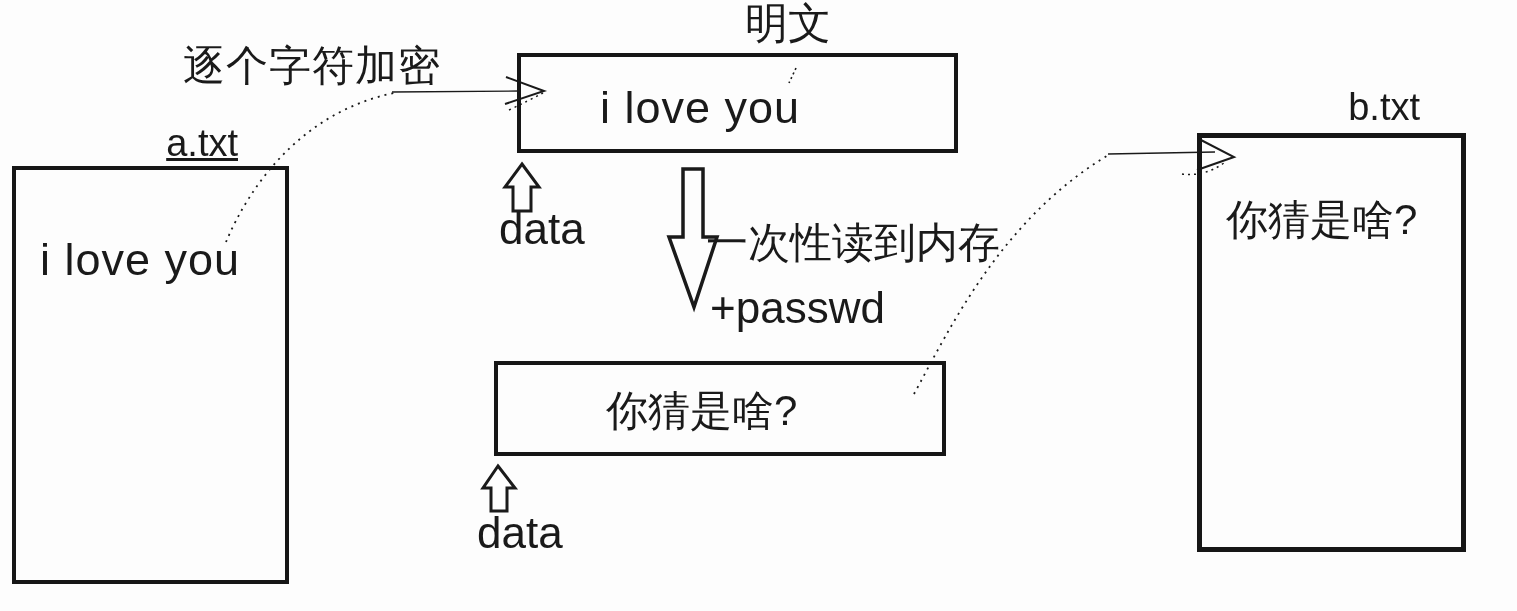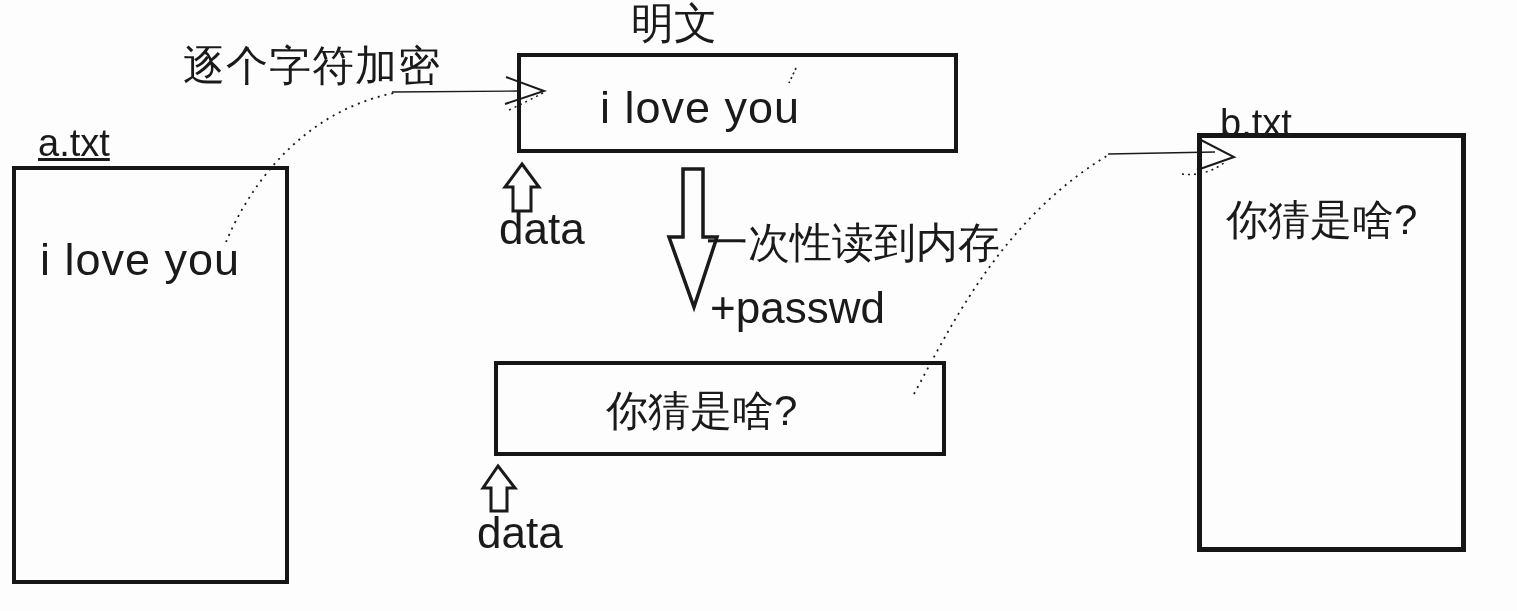--- a/index.html
+++ b/index.html
@@ -36,33 +36,33 @@
   }
   .a-box    { left: 12px;   top: 166px; width: 277px; height: 418px; }
   .p-box    { left: 517px;  top: 53px;  width: 441px; height: 100px; }
   .c-box    { left: 494px;  top: 361px; width: 452px; height: 95px;  }
   .b-box    { left: 1197px; top: 133px; width: 269px; height: 419px; border-width: 5px; }
   .txt {
     position: absolute;
     white-space: nowrap;
     line-height: 1.05;
   }
-  .center { text-align: left; }
+  .center { text-align: right; }
   .a-label    { left: 38px;   top: 124px; width: 200px; font-size: 38px; text-decoration: underline; }
   .a-content  { left: 40px;   top: 236px; font-size: 45px; letter-spacing: 1px; }
   .read-label { left: 183px;  top: 44px;  font-size: 42px; letter-spacing: 1px; }
   .p-label    { left: 631px;  top: 1px;   width: 200px; font-size: 43px; }
   .p-content  { left: 600px;  top: 84px;  font-size: 45px; letter-spacing: 1px; }
   .data1      { left: 499px;  top: 206px; font-size: 44px; }
   .enc1       { left: 706px;  top: 221px; font-size: 42px; }
   .enc2       { left: 710px;  top: 285px; font-size: 44px; }
   .c-content  { left: 606px;  top: 389px; font-size: 42px; }
   .data2      { left: 477px;  top: 510px; font-size: 44px; }
   .save-label { left: 1012px; top: 250px; font-size: 44px; letter-spacing: 4px; }
-  .b-label    { left: 1220px; top: 88px;  width: 200px; font-size: 38px; margin-top: 16px; }
+  .b-label    { left: 1220px; top: 88px;  width: 200px; font-size: 38px; }
   .b-content  { left: 1226px; top: 198px; font-size: 42px; }
 </style>
 </head>
 <body>
 
 <div class="canvas">
 
   <svg class="overlay" viewBox="0 0 1517 611" xmlns="http://www.w3.org/2000/svg">
 
     <path d="M 226 242 C 250 185, 302 112, 394 93" fill="none" stroke="var(--ink)" stroke-width="1.8" stroke-dasharray="2 5"></path>

